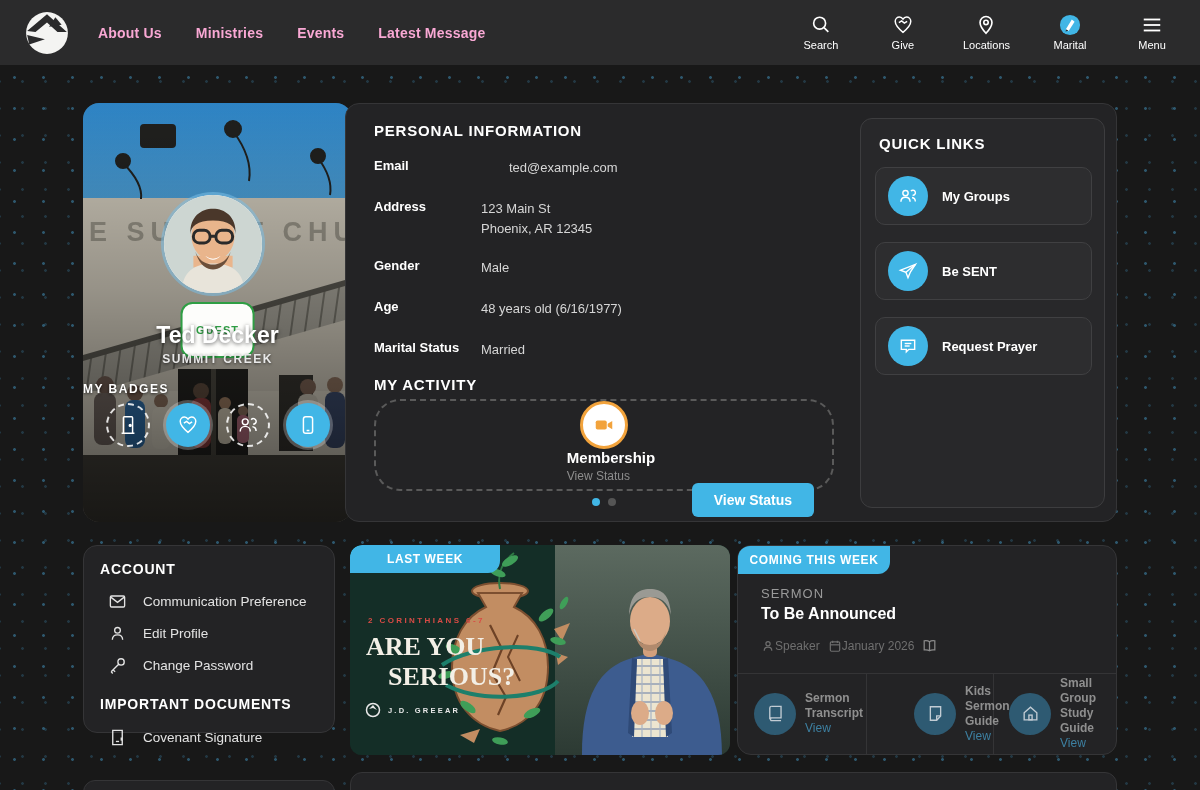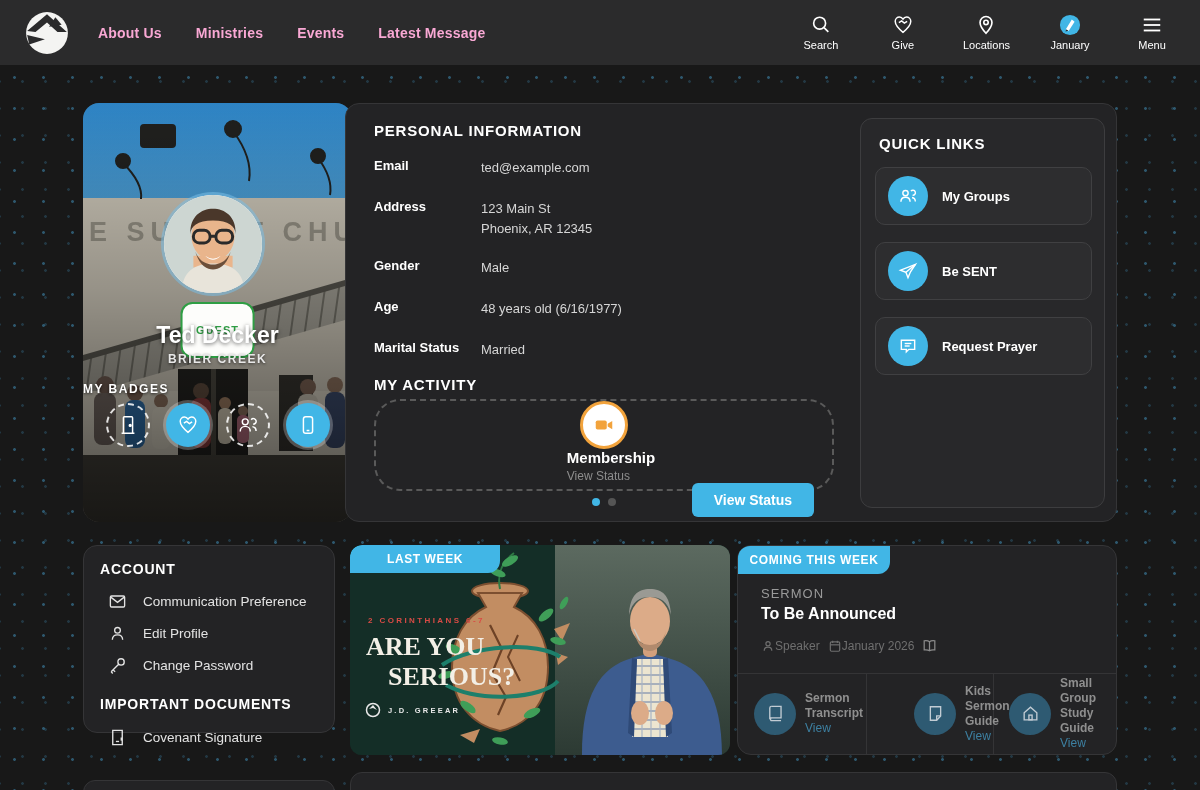--- a/index.html
+++ b/index.html
@@ -135,21 +135,21 @@
         <circle cx="12" cy="9.2" r="2.4"></circle>
       </svg>
       <span class="lbl">Locations</span>
     </div>
     <div class="nav-action">
       <svg viewBox="0 0 24 24">
         <circle cx="12" cy="12" r="11" fill="#41b6e6"></circle>
         <path d="M7.5 16.5 L14 6 L17 8.5 L10.5 18.5 Z" fill="#fff"></path>
         <path d="M8 16.8 L10.3 18.3 L7 19 Z" fill="#2b2b2c"></path>
       </svg>
-      <span class="lbl">January</span>
+      <span class="lbl">Marital</span>
     </div>
     <div class="nav-action">
       <svg viewBox="0 0 24 24" fill="none" stroke="#fff" stroke-width="2">
         <line x1="3" y1="6" x2="21" y2="6"></line>
           <line x1="3" y1="12" x2="21" y2="12"></line>
           <line x1="3" y1="18" x2="21" y2="18"></line>
       </svg>
       <span class="lbl">Menu</span>
     </div>
   </div>
@@ -225,21 +225,21 @@
       <path d="M42 62 Q50 68 58 62 Q54 66 50 66 Q46 66 42 62 Z" fill="#fff"></path>
       <g fill="none" stroke="#2a2a2a" stroke-width="3">
         <rect x="30" y="36" width="17" height="13" rx="6"></rect>
         <rect x="53" y="36" width="17" height="13" rx="6"></rect>
         <line x1="47" y1="42" x2="53" y2="42"></line>
       </g>
     </svg>
   </div>
   <div class="guest-pill">GUEST</div>
   <div class="member-name">Ted Decker</div>
-  <div class="member-campus">BRIER CREEK</div>
+  <div class="member-campus">SUMMIT CREEK</div>
   <div class="badges-title">MY BADGES</div>
   <div class="badges-row">
     <div class="badge-circle locked">
       <svg viewBox="0 0 24 24" fill="none" stroke="#fff" stroke-width="1.6">
         <path d="M7 21 V4 A1 1 0 0 1 8 3 H16 A1 1 0 0 1 17 4 V21"></path>
         <line x1="5" y1="21" x2="19" y2="21"></line>
           <circle cx="14.4" cy="12.5" r="1" fill="#fff"></circle>
       </svg>
     </div>
     <div class="badge-circle earned">
@@ -261,21 +261,21 @@
         <rect x="7" y="3" width="10" height="18" rx="2.5"></rect>
           <line x1="10.5" y1="18" x2="13.5" y2="18"></line>
       </svg>
     </div>
   </div>
 </div>
 
 <div class="card info-card">
   <div class="section-title info-title">PERSONAL INFORMATION</div>
 
-  <div class="pi-row" style="top:54px;">
+  <div class="pi-row" style="top:54px;gap:28px;">
     <div class="pi-label">Email</div>
     <div class="pi-value">ted@example.com</div>
   </div>
   <div class="pi-row" style="top:95px;">
     <div class="pi-label">Address</div>
     <div class="pi-value">
       <div>123 Main St</div>
       <div>Phoenix, AR 12345</div>
     </div>
   </div>

